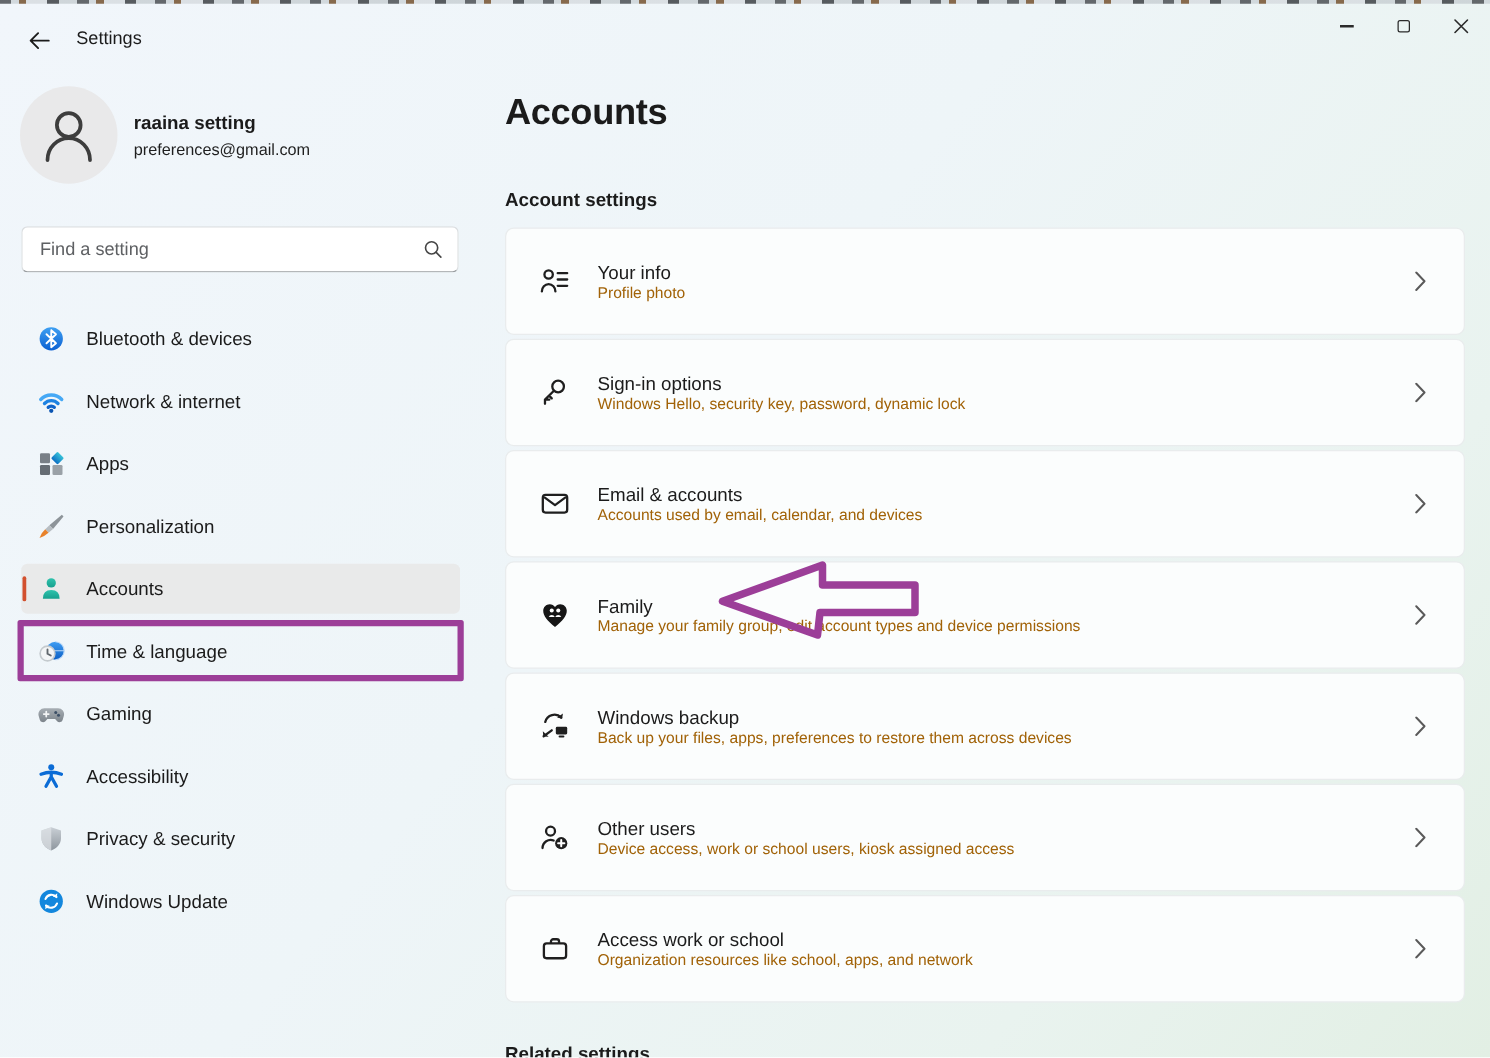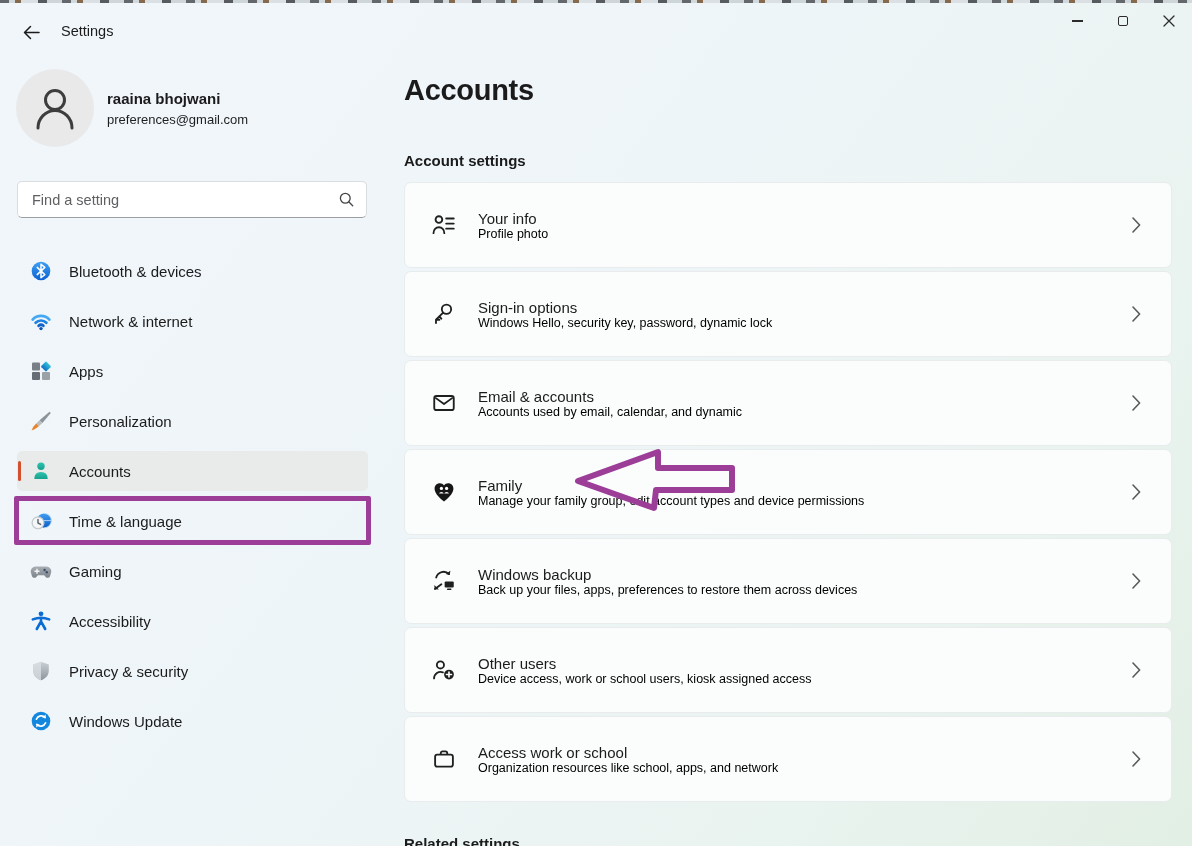--- a/index.html
+++ b/index.html
@@ -57,21 +57,21 @@
   .page-title { position:absolute; left:404px; top:74px; font-size:29px; font-weight:bold; letter-spacing:-0.3px; }
   .section-title { position:absolute; left:404px; top:152px; font-size:15px; font-weight:bold; }
   .rows { position:absolute; left:404px; top:182px; width:768px; }
   .row {
     height:86px; margin-bottom:3px; background:#fbfdfd; border:1px solid #e9eced; border-radius:7px;
     display:flex; align-items:center; padding:0 22px 0 26px; gap:21px; cursor:pointer;
   }
   .row-icon { width:26px; height:26px; flex:0 0 26px; display:flex; }
   .row-text { display:flex; flex-direction:column; gap:0; }
   .row-title { font-size:15px; color:#1b1b1b; }
-  .row-subtitle { font-size:12.5px; color:#000000; }
+  .row-subtitle { font-size:12.5px; color:#a16207; }
   .row-chevron { margin-left:auto; margin-right:8px; display:flex; }
   .footer-section-title { position:absolute; left:404px; top:835px; font-size:15px; font-weight:bold; }
 </style>
 </head>
 <body>
 
 <div class="screen">
   <div class="top-strip"></div>
 
   <button class="back-btn">
@@ -93,21 +93,21 @@
       </svg>
     </button>
   </div>
 
   <div class="avatar">
     <svg width="44" height="46" viewBox="0 0 44 46">
       <circle cx="22" cy="15" r="9.5" fill="none" stroke="#3d3d3d" stroke-width="3"></circle>
       <path d="M5,43 a17,17.5 0 0 1 34,0" fill="none" stroke="#3d3d3d" stroke-width="3" stroke-linecap="round"></path>
     </svg>
   </div>
-  <div class="profile-name">raaina bhojwani</div>
+  <div class="profile-name">raaina setting</div>
   <div class="profile-email">preferences@gmail.com</div>
 
   <div class="search-box">
     <input type="text" placeholder="Find a setting" style="">
     <svg width="15" height="15" viewBox="0 0 16 16">
       <circle cx="6.7" cy="6.7" r="5.2" fill="none" stroke="#454545" stroke-width="1.4"></circle>
       <path d="M10.6,10.6 L14.6,14.6" stroke="#454545" stroke-width="1.4" stroke-linecap="round"></path>
     </svg>
   </div>
 
@@ -300,21 +300,21 @@
 
     <div class="row">
       <span class="row-icon">
         <svg viewBox="0 0 24 24" width="26" height="26" fill="none" stroke="#1f1f1f" stroke-width="1.7" stroke-linecap="round" stroke-linejoin="round">
           <rect x="3" y="5.5" width="18" height="13" rx="2"></rect>
           <path d="M4.5,7.5 L12,13 L19.5,7.5"></path>
         </svg>
       </span>
       <span class="row-text">
         <span class="row-title">Email &amp; accounts</span>
-        <span class="row-subtitle">Accounts used by email, calendar, and dynamic</span>
+        <span class="row-subtitle">Accounts used by email, calendar, and devices</span>
       </span>
       <span class="row-chevron">
         <svg width="9" height="16" viewBox="0 0 9 16">
             <path d="M1,1 L7.6,8 L1,15" fill="none" stroke="#5a5a5a" stroke-width="1.6" stroke-linecap="round" stroke-linejoin="round"></path>
           </svg>
       </span>
     </div>
 
     <div class="row">
       <span class="row-icon">

